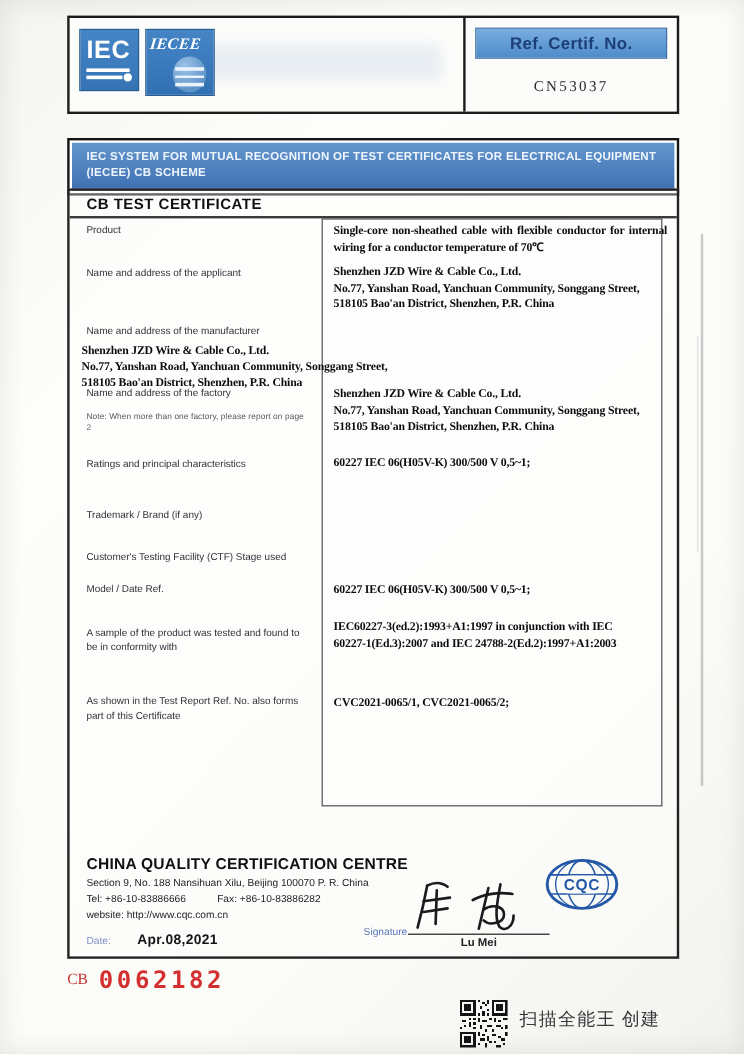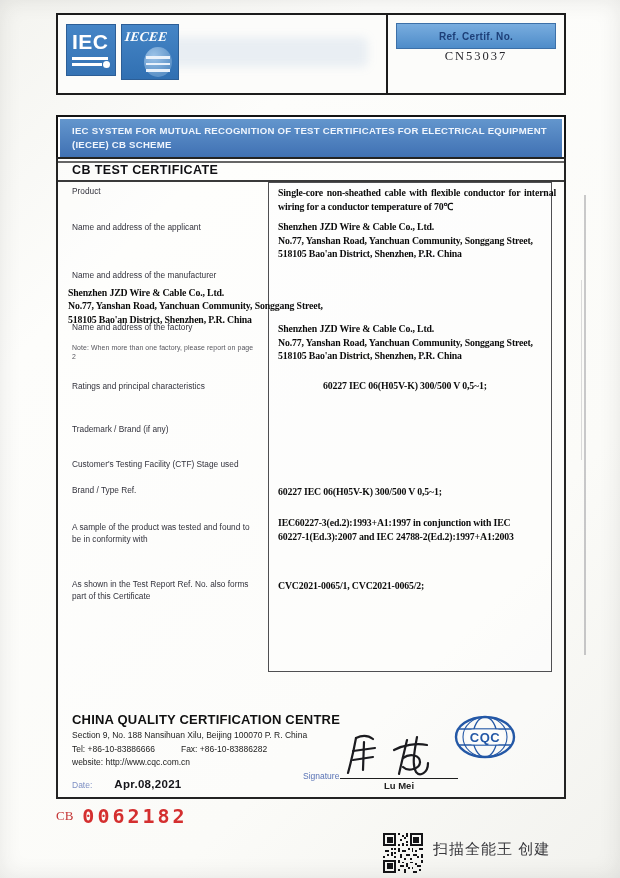--- a/index.html
+++ b/index.html
@@ -27,23 +27,23 @@
     border:1px solid #2c5e96; color:#fff; padding:4px 3px; position:relative; overflow:hidden; }
   .iecee-text { font-family:"Liberation Serif", serif; font-style:italic; font-weight:bold;
     font-size:13.5px; letter-spacing:0.2px; transform:skewX(-6deg); }
   .iecee-ball { position:absolute; right:6px; bottom:2px; width:28px; height:30px; border-radius:50%;
     background:radial-gradient(circle at 35% 30%, #9cc3e8, #5e93c8 70%); }
   .iecee-ball i { display:block; height:2.5px; background:#eaf2fb; margin:4px 2px 0 2px; }
   .iecee-ball i:first-child { margin-top:9px; }
   .ref-cell { width:176px; padding:6px; }
   .ref-band { height:26px; margin:2px 2px 0 2px; border:1px solid #3c70a8;
     background:linear-gradient(#79add f,#4e8cc9); background:linear-gradient(#79addf,#4e8cc9);
-    color:#1d3f78; font-weight:bold; font-size:10px;
+    color:#1d3f78; font-weight:bold; font-size:14px;
     display:flex; align-items:center; justify-content:center; letter-spacing:0.3px; }
-  .ref-number { text-align:center; font-family:"Liberation Serif", serif;
+  .ref-number { margin-top:16px; text-align:center; font-family:"Liberation Serif", serif;
     font-size:12.5px; letter-spacing:2px; color:#27272d; }
 
   
   .banner-box { position:absolute; left:56px; top:115px; width:510px; height:48px;
     border:2px solid #141414; background:#fff; padding:2px; }
   .banner-inner { height:100%; background:linear-gradient(#6396cd,#3e6fb2);
     color:#eff5fd; font-weight:bold; font-size:9.6px; line-height:1.5;
     padding:5px 12px; letter-spacing:0.25px; }
 
   
@@ -55,21 +55,21 @@
   .value-frame { position:absolute; left:210px; top:23px; width:284px; height:490px;
     border:1px solid #4f4f52; background:rgba(255,255,255,0.25); }
   .rows { position:absolute; left:0; top:23px; width:100%; }
   .row { display:flex; }
   .row .label { width:210px; padding:4px 12px 0 14px; font-size:8.3px; color:#32323c; line-height:1.4; }
   .row .value { flex:1; padding:4px 8px 0 10px; font-family:"Liberation Serif", serif;
     font-size:9.8px; font-weight:600; color:#0c0c0c; line-height:1.4;
     letter-spacing:-0.15px; white-space:pre-line; }
   .row .note { display:block; font-size:6.9px; color:#55555c; margin-top:9px; letter-spacing:0.1px; }
   .r1{height:34px;} .r2{height:50px;} .r3{height:52px;flex-direction:column;} .r4{height:57px;}
-  .r5{height:45px;gap:45px;} .r6{height:35px;} .r7{height:26px;} .r8{height:31px;}
+  .r5{height:45px;} .r6{height:35px;} .r7{height:26px;} .r8{height:31px;}
   .r9{height:53px;} .r10{height:63px;} .r11{height:44px;}
   .r1 .value { text-align:justify; }
   .r10 .label { padding-top:10px; }
   .r2 .label, .r5 .label { padding-top:6px; }
 
   .issued-line { position:absolute; left:14px; top:531px; font-size:8.6px; color:#1c1c20; }
   .org-name { position:absolute; left:14px; top:553px; font-size:13px; font-weight:bold;
     letter-spacing:0.2px; color:#111; }
   .org-addr { position:absolute; left:14px; top:570px; font-size:8.5px; color:#222; line-height:1.6; }
   .org-addr .telfax span { margin-right:26px; }
@@ -168,21 +168,21 @@
       </div>
       <div class="row r6">
         <div class="label">Trademark / Brand (if any)</div>
         <div class="value"></div>
       </div>
       <div class="row r7">
         <div class="label">Customer's Testing Facility (CTF) Stage used</div>
         <div class="value"></div>
       </div>
       <div class="row r8">
-        <div class="label">Brand / Type Ref.</div>
+        <div class="label">Model / Date Ref.</div>
         <div class="value">60227 IEC 06(H05V-K) 300/500 V 0,5~1;</div>
       </div>
       <div class="row r10">
         <div class="label">A sample of the product was tested and found to be in conformity with</div>
         <div class="value">IEC60227-3(ed.2):1993+A1:1997 in conjunction with IEC
 60227-1(Ed.3):2007 and IEC 24788-2(Ed.2):1997+A1:2003</div>
       </div>
       <div class="row r11">
         <div class="label">As shown in the Test Report Ref. No. also forms part of this Certificate</div>
         <div class="value">CVC2021-0065/1, CVC2021-0065/2;</div>

